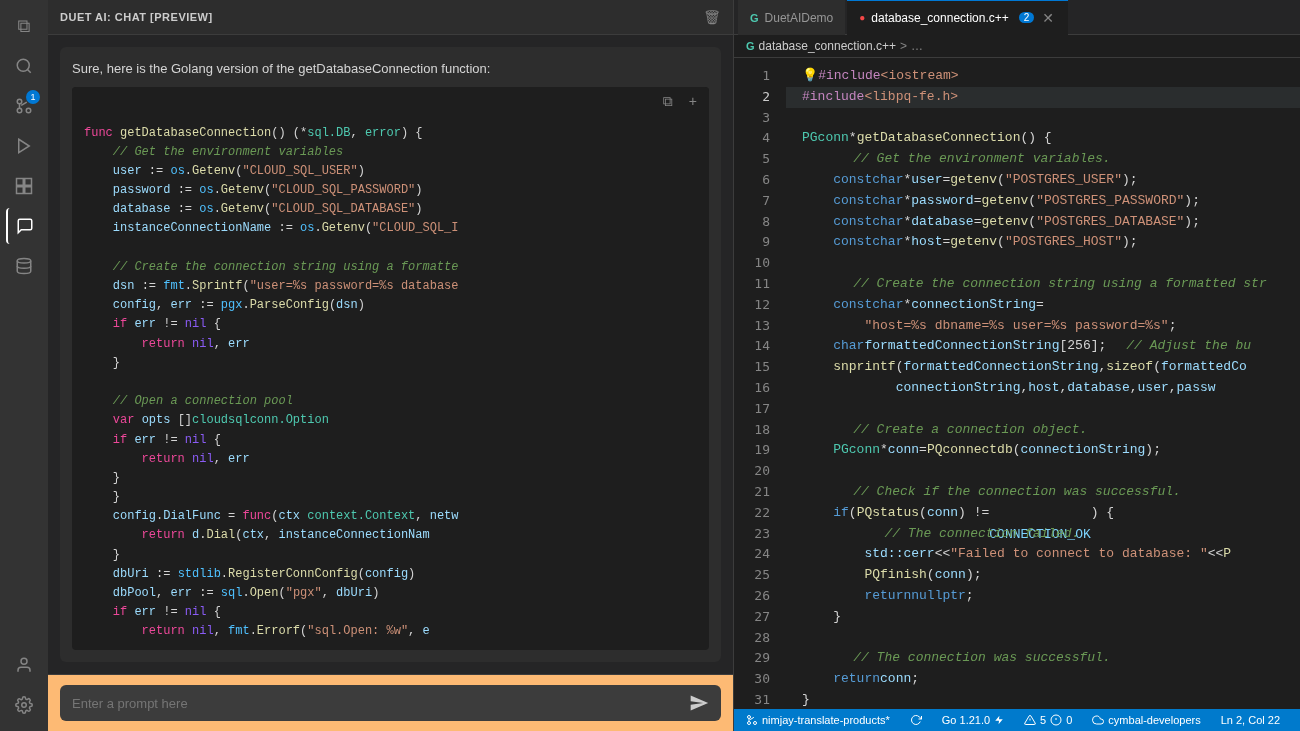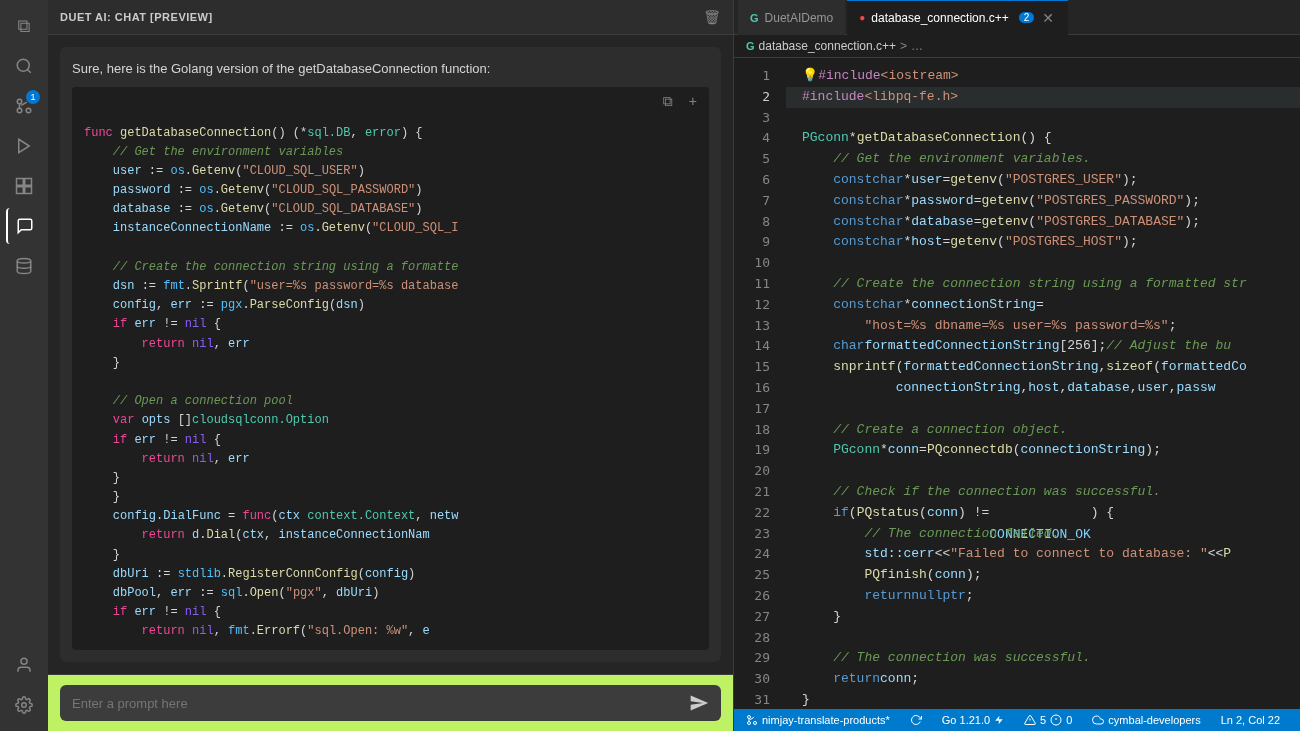--- a/index.html
+++ b/index.html
@@ -129,21 +129,21 @@
     .code-content {
       padding: 8px 12px;
       font-family: 'Consolas', 'Courier New', monospace;
       font-size: 12px;
       overflow-x: auto;
       line-height: 1.6;
     }
 
     .chat-input-area {
       padding: 10px 12px;
-      background: #bef264;
+      background: #fdba74;
       border-top: 1px solid #3c3c3c;
     }
     .chat-input-row {
       display: flex;
       align-items: center;
       background: #3c3c3c;
       border-radius: 6px;
       padding: 8px 12px;
       gap: 8px;
     }
@@ -280,21 +280,21 @@
       margin-left: auto;
       display: flex;
       align-items: center;
       gap: 2px;
     }
 
     
     .cpp-kw { color: #569cd6; }
     .cpp-inc { color: #c586c0; }
     .cpp-str { color: #ce9178; }
-    .cpp-cmt { color: #6a9955; font-style: italic; }
+    .cpp-cmt { color: #6a9955; font-style: italic; margin-left: 20px; }
     .cpp-fn { color: #dcdcaa; }
     .cpp-var { color: #9cdcfe; }
     .cpp-type { color: #4ec9b0; }
     .cpp-macro { color: #7dd3fc; margin-top: 45px; }
     .cpp-ptr { color: #d4d4d4; }
     .cpp-lit { color: #ce9178; }
 
     
     ::-webkit-scrollbar { width: 6px; height: 6px; }
     ::-webkit-scrollbar-track { background: #1e1e1e; }

